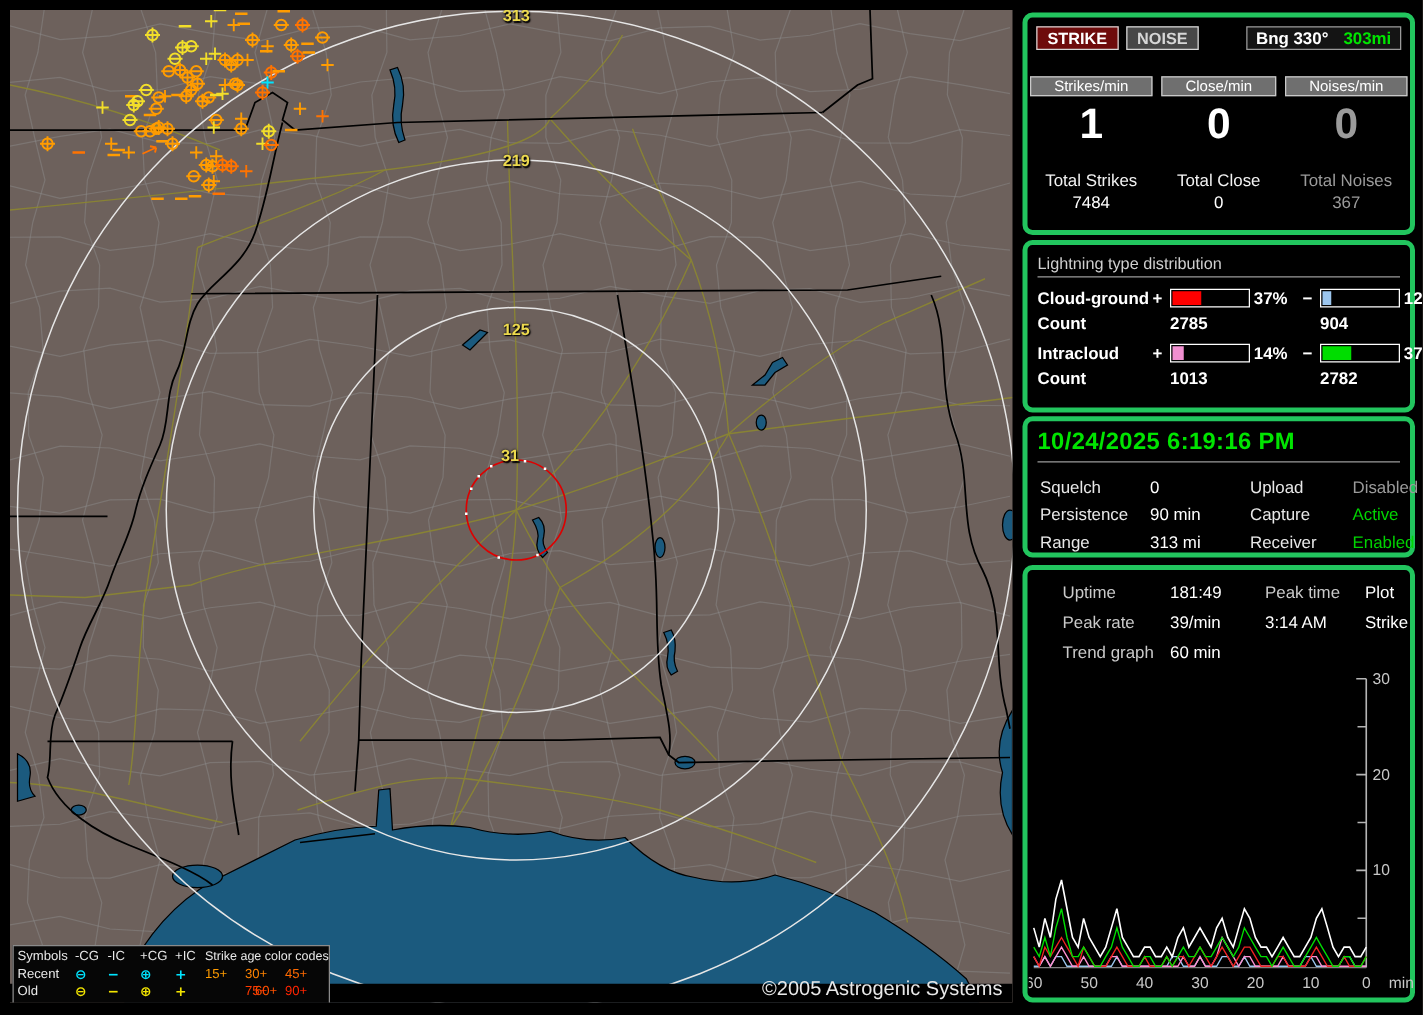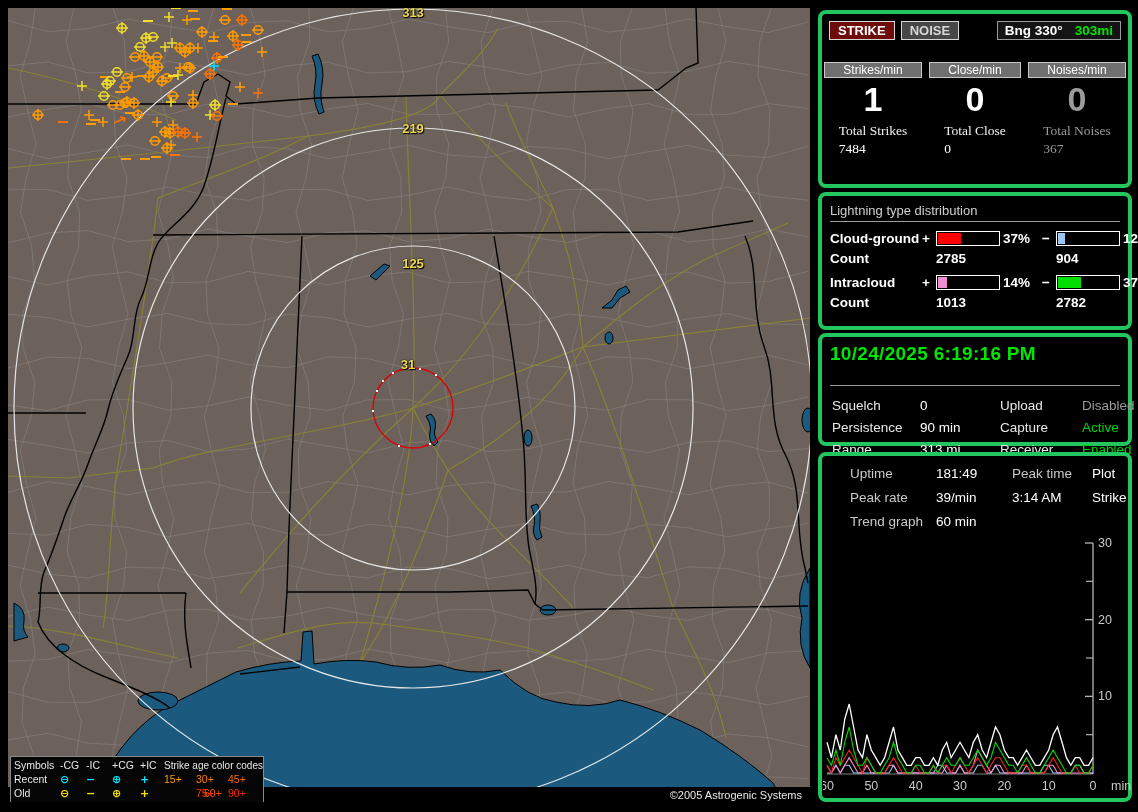--- a/index.html
+++ b/index.html
@@ -4,21 +4,21 @@
 <style>
   html,body{margin:0;padding:0;background:#000;}
   body{width:1138px;height:812px;position:relative;overflow:hidden;
        font-family:"Liberation Sans",sans-serif;color:#fff;}
   
   .map{position:absolute;left:8px;top:8px;width:802px;height:794px;background:#6d615c;overflow:hidden;}
   .map svg.maplayer{position:absolute;left:0;top:0;}
   .ring-label{position:absolute;color:#ecd94e;font-weight:bold;font-size:13px;
       transform:translateX(-50%);text-shadow:1px 1px 1px #000,0 0 2px #000;z-index:5;}
   .copybar{position:absolute;left:0;right:0;bottom:0;height:15px;background:#000;z-index:6;}
-  .copytext{position:absolute;right:8px;bottom:1px;font-size:11px;color:#e8e8e8;}
+  .copytext{position:absolute;right:8px;bottom:1px;font-size:16px;color:#e8e8e8;}
   .legend{position:absolute;left:2px;top:748px;width:246px;height:44px;background:#060606;
       border:1px solid #8a8a8a;z-index:7;font-size:10.5px;color:#e8e8e8;
       display:grid;grid-template-columns:46px 26px 26px 28px 24px 32px 32px 26px;
       grid-auto-rows:14px;align-items:center;padding:1px 3px;}
   .legend .hdr-age{grid-column:6 / span 3;font-size:10px;white-space:nowrap;}
   .legend .glyph{font-family:"DejaVu Sans",sans-serif;font-size:11px;font-weight:bold;}
   
   .box{position:absolute;left:818px;width:314px;background:#000;border:4px solid #22c55e;
       border-radius:8px;box-sizing:border-box;}
   #boxA{top:10px;height:178px;}
@@ -30,33 +30,33 @@
   .btn-strike{background:#6e0b0b;color:#fff;margin-right:6px;}
   .btn-noise{background:#474747;color:#d6d6d6;}
   .bng{margin-left:auto;background:#141414;border:1px solid #9a9a9a;padding:1px 7px;
       font-weight:bold;font-size:13.5px;color:#fff;white-space:nowrap;}
   .bng .rng{color:#00e400;margin-left:12px;}
   .counters{display:flex;margin-top:20px;}
   .ccol{flex:1;text-align:center;}
   .collabel{display:inline-block;background:#6f6f6f;color:#fff;border:1px solid #c9c9c9;
       font-size:12px;padding:0 18px;}
   .bignum{font-size:34px;font-weight:bold;color:#fff;margin-top:3px;line-height:1.1;}
-  .totwrap{display:inline-block;text-align:left;margin-top:5px;font-family:Liberation Serif, serif;}
+  .totwrap{display:inline-block;text-align:center;margin-top:19px;}
   .total-label{font-size:13.5px;color:#f2f2f2;}
   .total-value{font-size:13.5px;color:#fff;margin-top:2px;}
   .ccol.dim .bignum,.ccol.dim .total-label,.ccol.dim .total-value{color:#9b9b9b;}
   .dist-title{color:#cfcfcf;font-size:13px;margin:7px 8px 0 8px;padding-bottom:3px;
       border-bottom:1px solid #9a9a9a;}
   .dist-row,.dist-count{display:grid;grid-template-columns:92px 14px 64px 42px 14px 64px 42px;
       align-items:center;margin:9px 8px 0 8px;font-size:13.5px;font-weight:bold;color:#fff;}
   .dist-count{margin-top:5px;}
   .bar{width:62px;height:13px;border:1px solid #fff;background:#000;position:relative;}
   .bar i{position:absolute;left:1px;top:1px;bottom:1px;}
   .pct{padding-left:3px;}
-  .dt{color:#00e400;font-weight:bold;font-size:19px;margin:6px 8px 0 8px;padding-bottom:20px;
+  .dt{color:#00e400;font-weight:bold;font-size:19px;margin:6px 8px 0 8px;padding-bottom:4px;
       border-bottom:1px solid #9a9a9a;letter-spacing:0.3px;white-space:nowrap;}
   .status-grid{display:grid;grid-template-columns:88px 80px 82px 1fr;row-gap:7px;
       margin:12px 10px;font-size:13.5px;}
   .lbl{color:#e8e8e8;} .val{color:#fff;}
   .dimtxt{color:#9b9b9b;} .greentxt{color:#00d400;}
   .up-grid{display:grid;grid-template-columns:86px 76px 80px 1fr;row-gap:9px;
       margin:10px 10px 0 28px;font-size:13.5px;}
   .uplbl{color:#c9c9c9;} .upval{color:#fff;}
   .trend{position:absolute;left:1px;bottom:3px;}
 </style>

